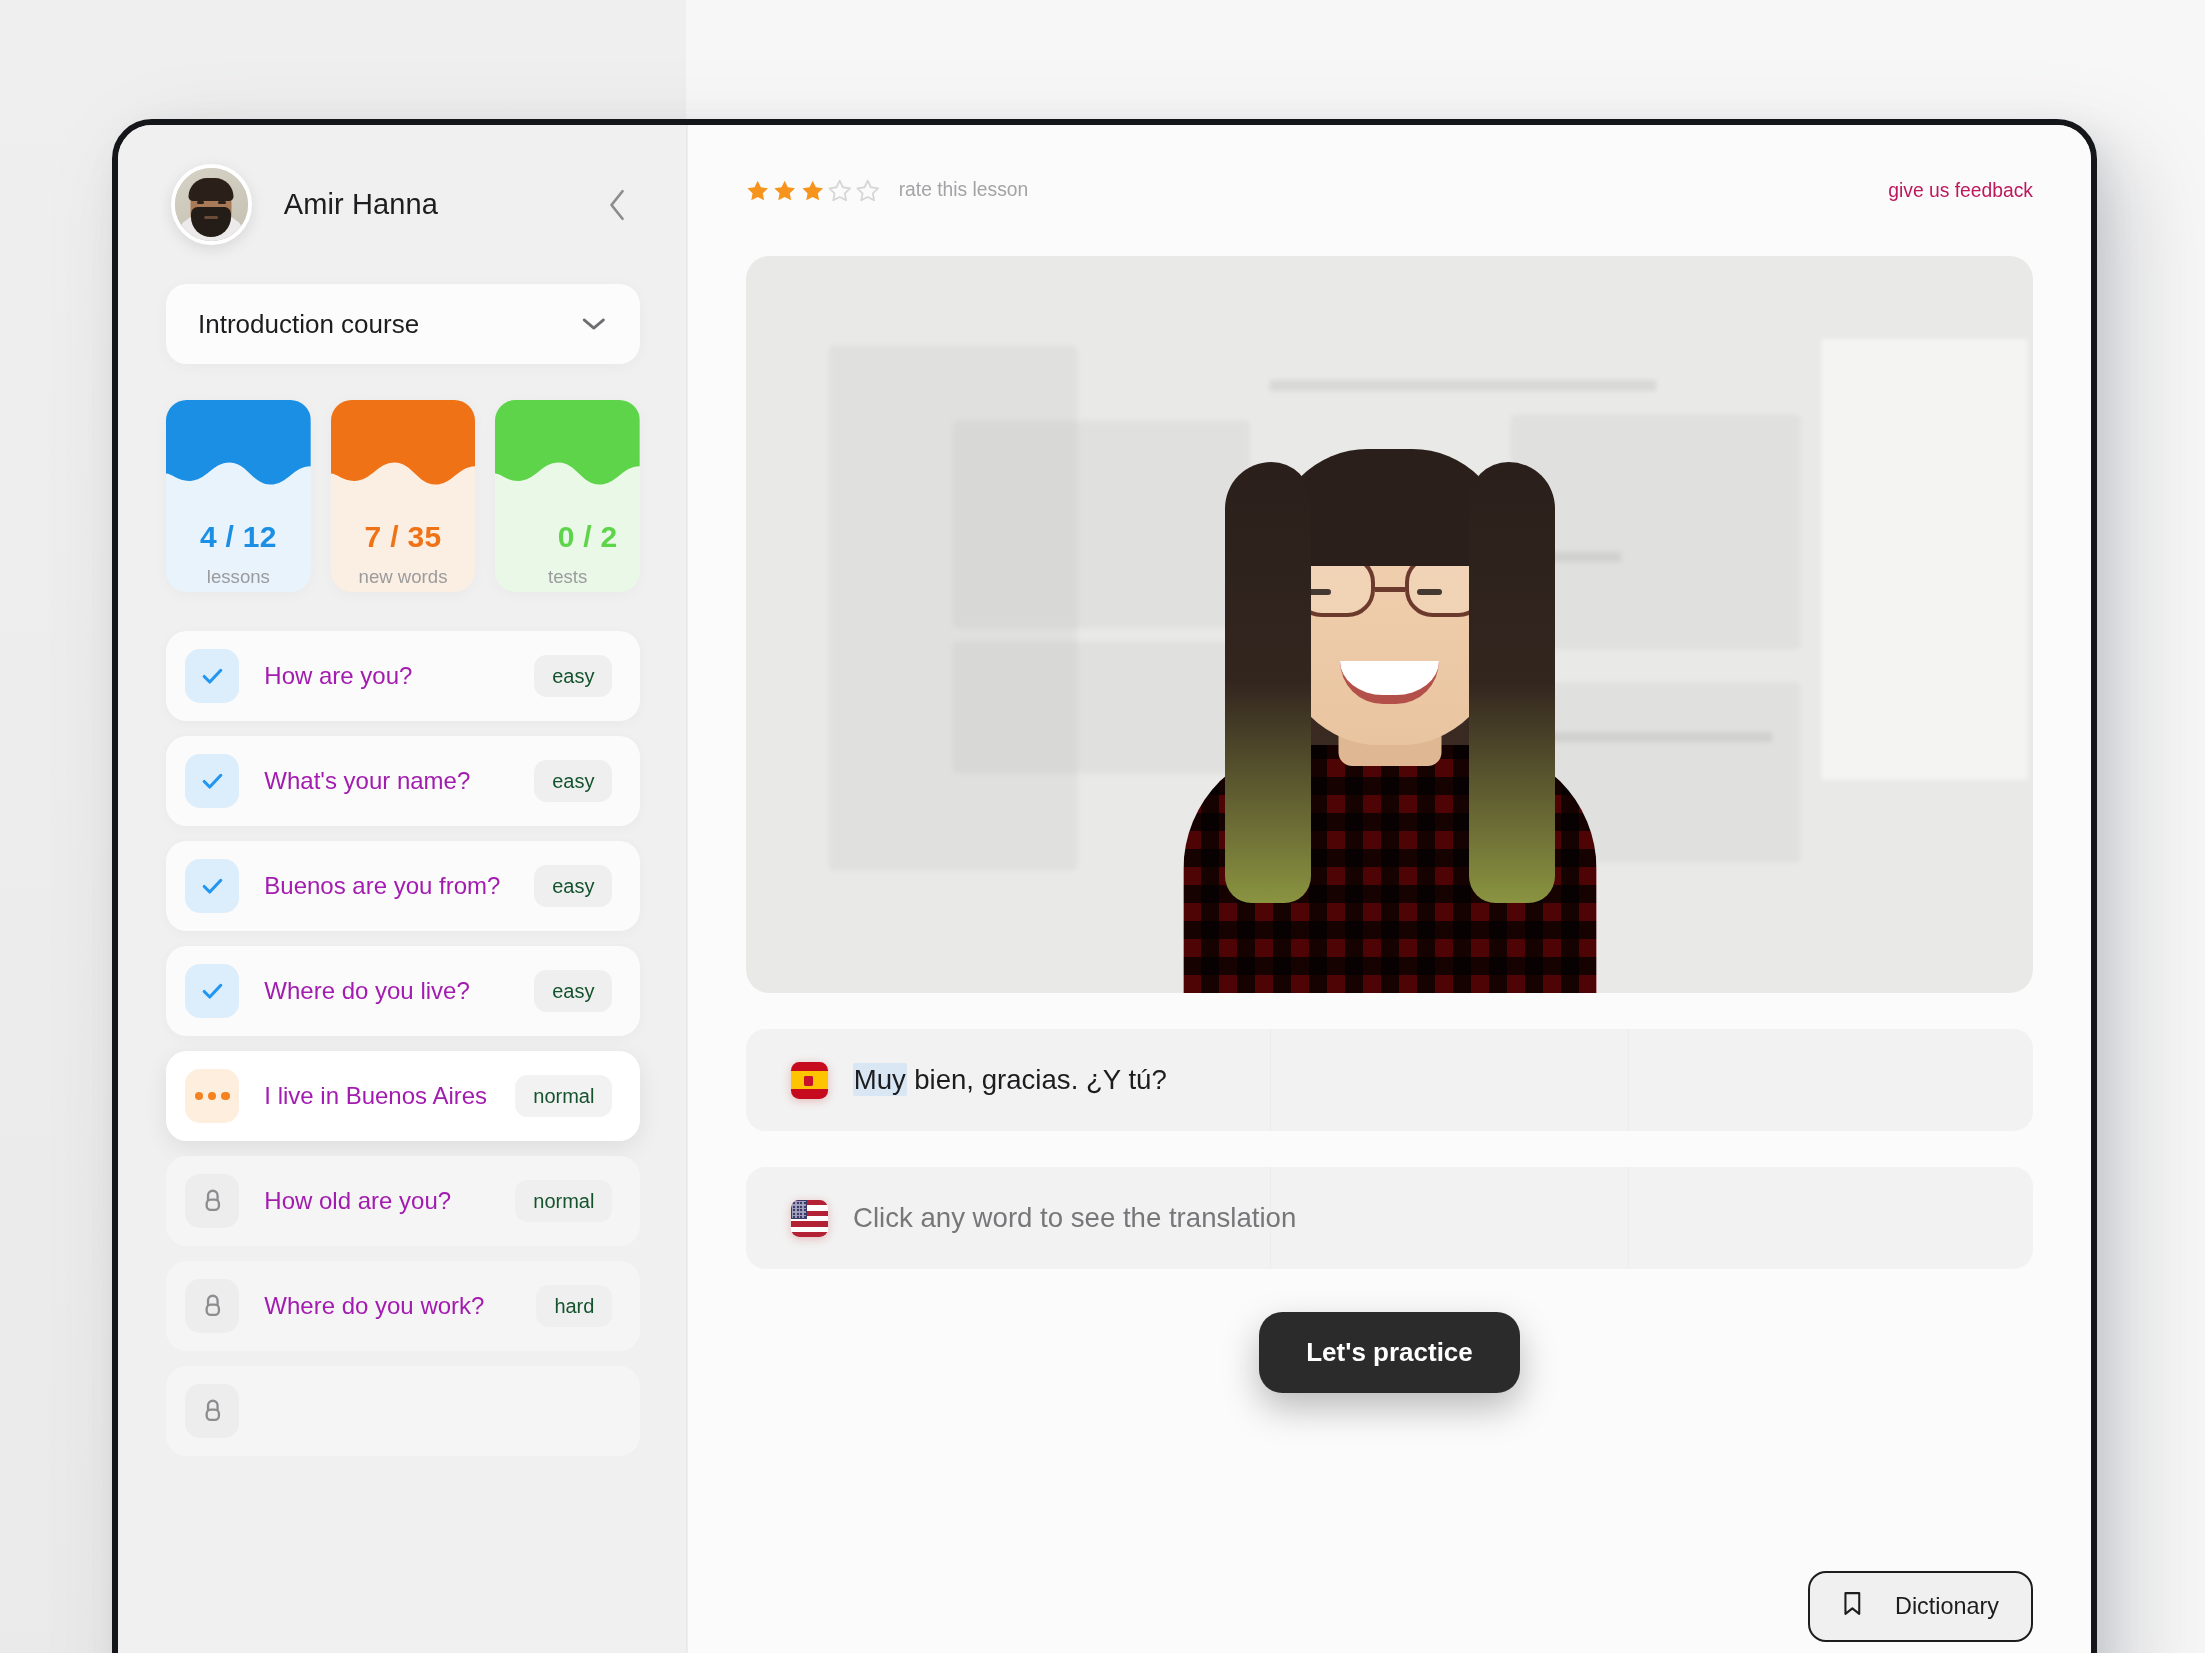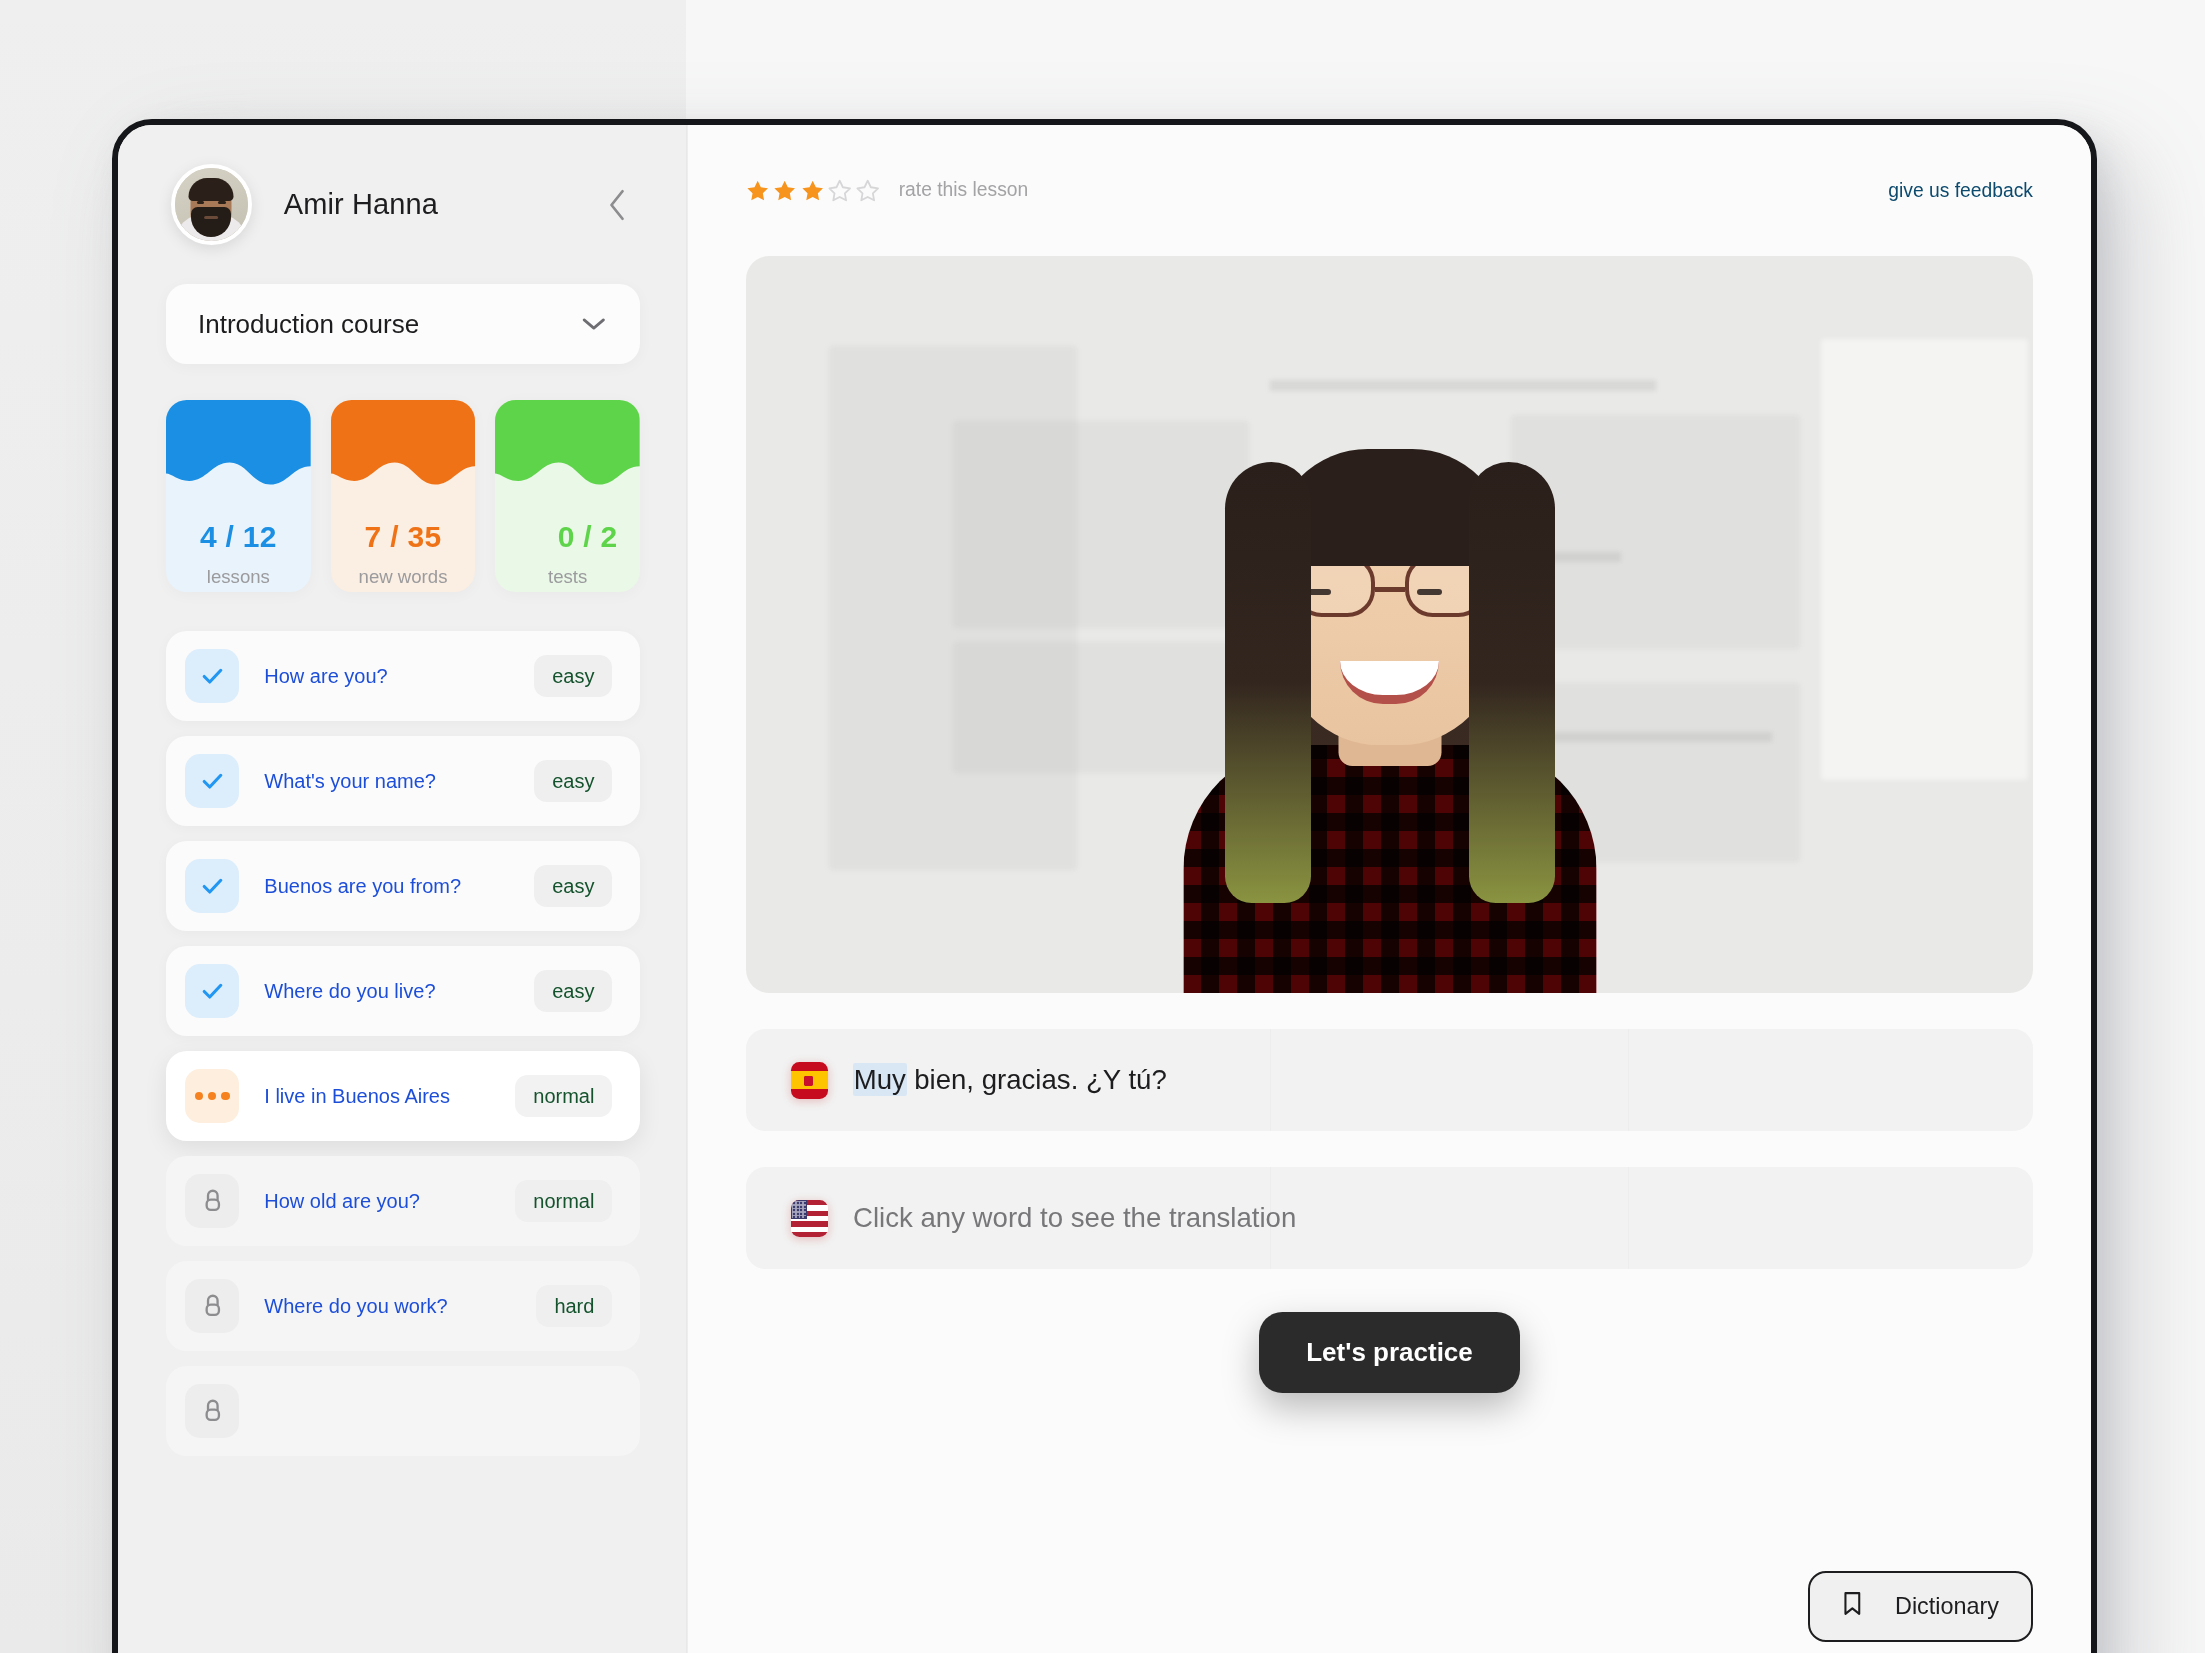--- a/index.html
+++ b/index.html
@@ -187,22 +187,22 @@
     flex: 0 0 auto;
   }
   .lesson-icon.check { background:#dcedfb; }
   .lesson-icon.dots  { background:#fdeedd; }
   .lesson-icon.lock  { background:#ededed; }
   .dot { width:8.3px; height:8.3px; border-radius:50%; background:#f5821f; display:inline-block; }
   .dots-wrap { display:flex; gap:4.8px; }
 
   .lesson-title {
     margin-left: 25px;
-    font-size: 20px;
-    color: #1d4ed8;
+    font-size: 24px;
+    color: #a21caf;
   }
   .lesson-badge {
     margin-left: auto;
     background: #efefef;
     color: #14532d;
     font-size: 20px;
     border-radius: 12.4px;
     padding: 11px 18px;
     line-height: 1;
   }
@@ -223,21 +223,21 @@
     display: flex;
     align-items: center;
   }
   #rating { display: flex; align-items: center; }
   #stars { display: flex; gap: 4.1px; margin-right: 19.3px; }
   .star { width: 23.4px; height: 23.4px; display:block; }
   #rate-label { font-size: 19.3px; color: #a3a3a6; }
   #feedback-link {
     margin-left: auto;
     font-size: 19.3px;
-    color: #0c4a6e;
+    color: #be185d;
     cursor: pointer;
   }
 
   
   #lesson-media {
     height: 737px;
     border-radius: 23.4px;
     overflow: hidden;
     position: relative;
     background: #e9e9e7;

